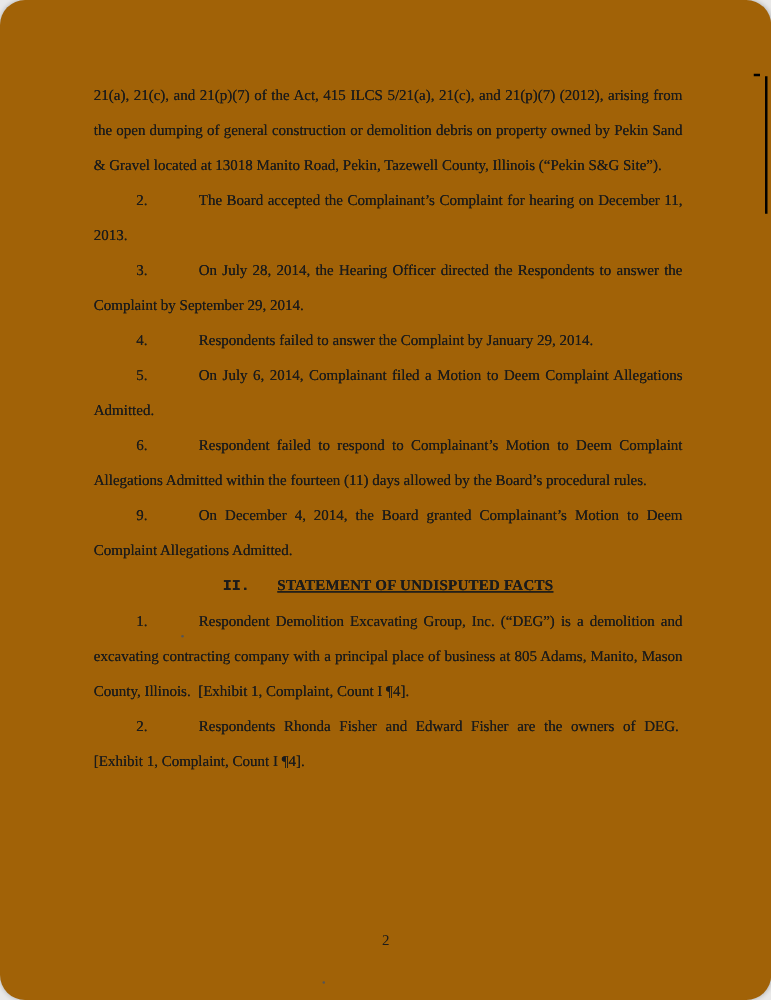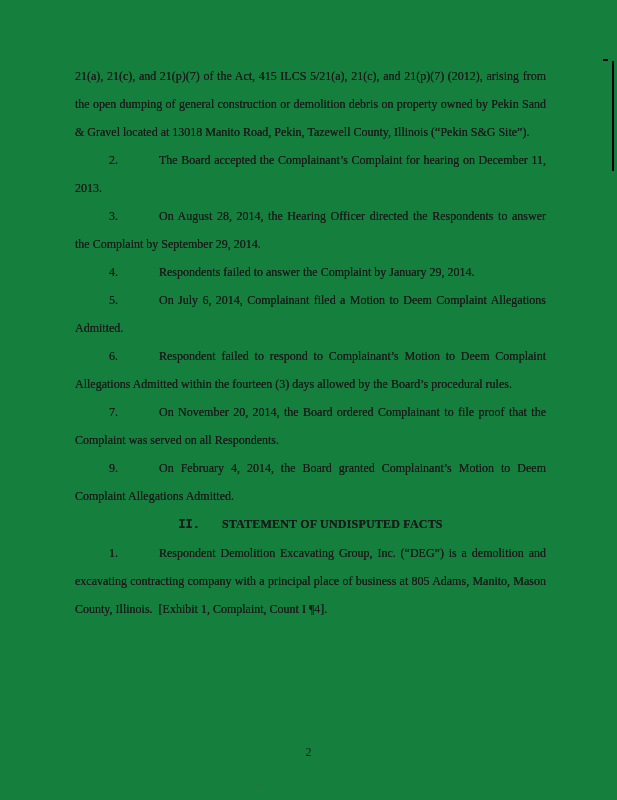--- a/index.html
+++ b/index.html
@@ -1,24 +1,25 @@
 <!DOCTYPE html>
 <html><head>
 <meta charset="utf-8">
 <style>
   html, body { margin: 0; padding: 0; background: #e8e8e8; }
   .page {
     position: relative;
     width: 617px;
     height: 800px;
-    background: #15803d;
+    background: #a16207;
     font-family: "Liberation Serif", serif;
     color: #1b1b1b;
     overflow: hidden;
     box-shadow: 0 0 4px rgba(0,0,0,.25);
+    border-radius: 20px;
   }
   .content {
     position: absolute;
     left: 75px;
     top: 62px;
     width: 471px;
     font-size: 12px;
     line-height: 28px;
     text-align: justify;
     text-shadow: 0 0 0.3px currentColor; 
@@ -30,20 +31,21 @@
     width: 50px;
     text-indent: 0;
   }
   .heading {
     text-align: center;
     font-weight: bold;
     text-indent: 0;
   }
   .heading .hnum { margin-right: 22px; font-family: Liberation Mono, monospace; }
   .heading .htitle {
+    text-decoration: underline;
     letter-spacing: 0.2px;
   }
   .footer {
     position: absolute;
     top: 744px;
     left: 0;
     width: 617px;
     text-align: center;
     font-size: 12px;
     line-height: 16px;
@@ -73,37 +75,37 @@
 <body>
 
 <div class="page">
 
   <div class="content">
 
     <p class="para"><span>21(a), 21(c), and 21(p)(7) of the Act, 415 ILCS 5/21(a), 21(c), and 21(p)(7) (2012), arising from the open dumping of general construction or demolition debris on property owned by Pekin Sand &amp; Gravel located at 13018 Manito Road, Pekin, Tazewell County, Illinois (“Pekin S&amp;G Site”).</span></p>
 
     <p class="para numbered"><span class="num">2.</span><span>The Board accepted the Complainant’s Complaint for hearing on December 11, 2013.</span></p>
 
-    <p class="para numbered"><span class="num">3.</span><span>On August 28, 2014, the Hearing Officer directed the Respondents to answer the Complaint by September 29, 2014.</span></p>
+    <p class="para numbered"><span class="num">3.</span><span>On July 28, 2014, the Hearing Officer directed the Respondents to answer the Complaint by September 29, 2014.</span></p>
 
     <p class="para numbered"><span class="num">4.</span><span>Respondents failed to answer the Complaint by January 29, 2014.</span></p>
 
     <p class="para numbered"><span class="num">5.</span><span>On July 6, 2014, Complainant filed a Motion to Deem Complaint Allegations Admitted.</span></p>
 
-    <p class="para numbered"><span class="num">6.</span><span>Respondent failed to respond to Complainant’s Motion to Deem Complaint Allegations Admitted within the fourteen (3) days allowed by the Board’s procedural rules.</span></p>
-
-    <p class="para numbered"><span class="num">7.</span><span>On November 20, 2014, the Board ordered Complainant to file proof that the Complaint was served on all Respondents.</span></p>
+    <p class="para numbered"><span class="num">6.</span><span>Respondent failed to respond to Complainant’s Motion to Deem Complaint Allegations Admitted within the fourteen (11) days allowed by the Board’s procedural rules.</span></p>
 
 
-    <p class="para numbered"><span class="num">9.</span><span>On February 4, 2014, the Board granted Complainant’s Motion to Deem Complaint Allegations Admitted.</span></p>
+
+    <p class="para numbered"><span class="num">9.</span><span>On December 4, 2014, the Board granted Complainant’s Motion to Deem Complaint Allegations Admitted.</span></p>
 
     <p class="para heading"><span class="hnum">II.</span><span class="htitle">STATEMENT OF UNDISPUTED FACTS</span></p>
 
     <p class="para numbered"><span class="num">1.</span><span>Respondent Demolition Excavating Group, Inc. (“DEG”) is a demolition and excavating contracting company with a principal place of business at 805 Adams, Manito, Mason County, Illinois.&nbsp; [Exhibit 1, Complaint, Count I ¶4].</span></p>
 
+    <p class="para numbered"><span class="num">2.</span><span>Respondents Rhonda Fisher and Edward Fisher are the owners of DEG.&nbsp; [Exhibit 1, Complaint, Count I ¶4].</span></p>
 
   </div>
 
   <div class="footer">2</div>
 
   <div class="scan-line"></div>
   <div class="scan-dash"></div>
   <div class="speck speck-a"></div>
   <div class="speck speck-b"></div>
 

